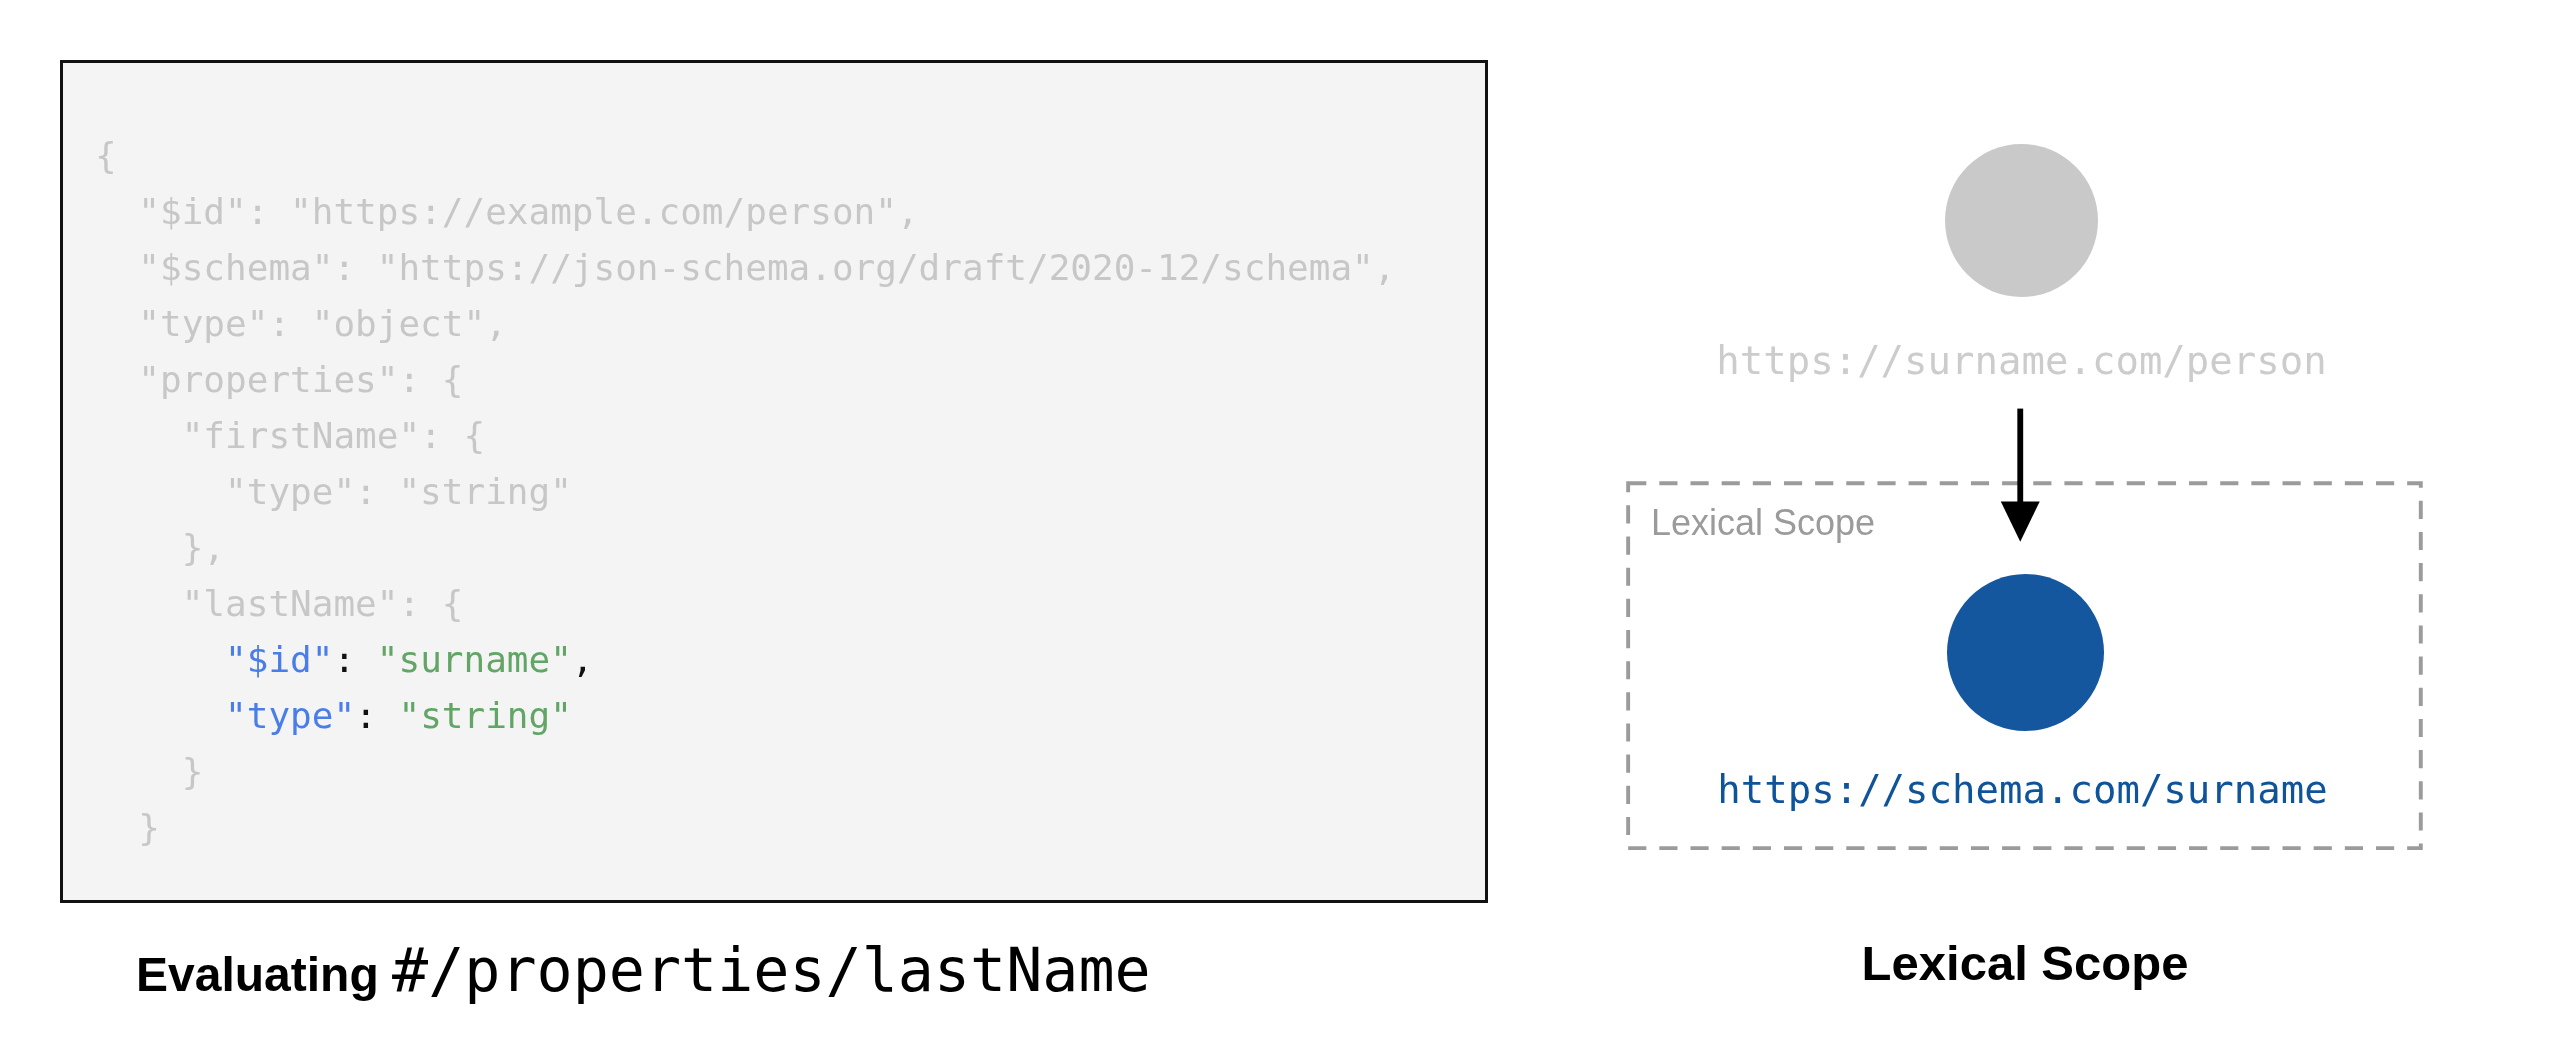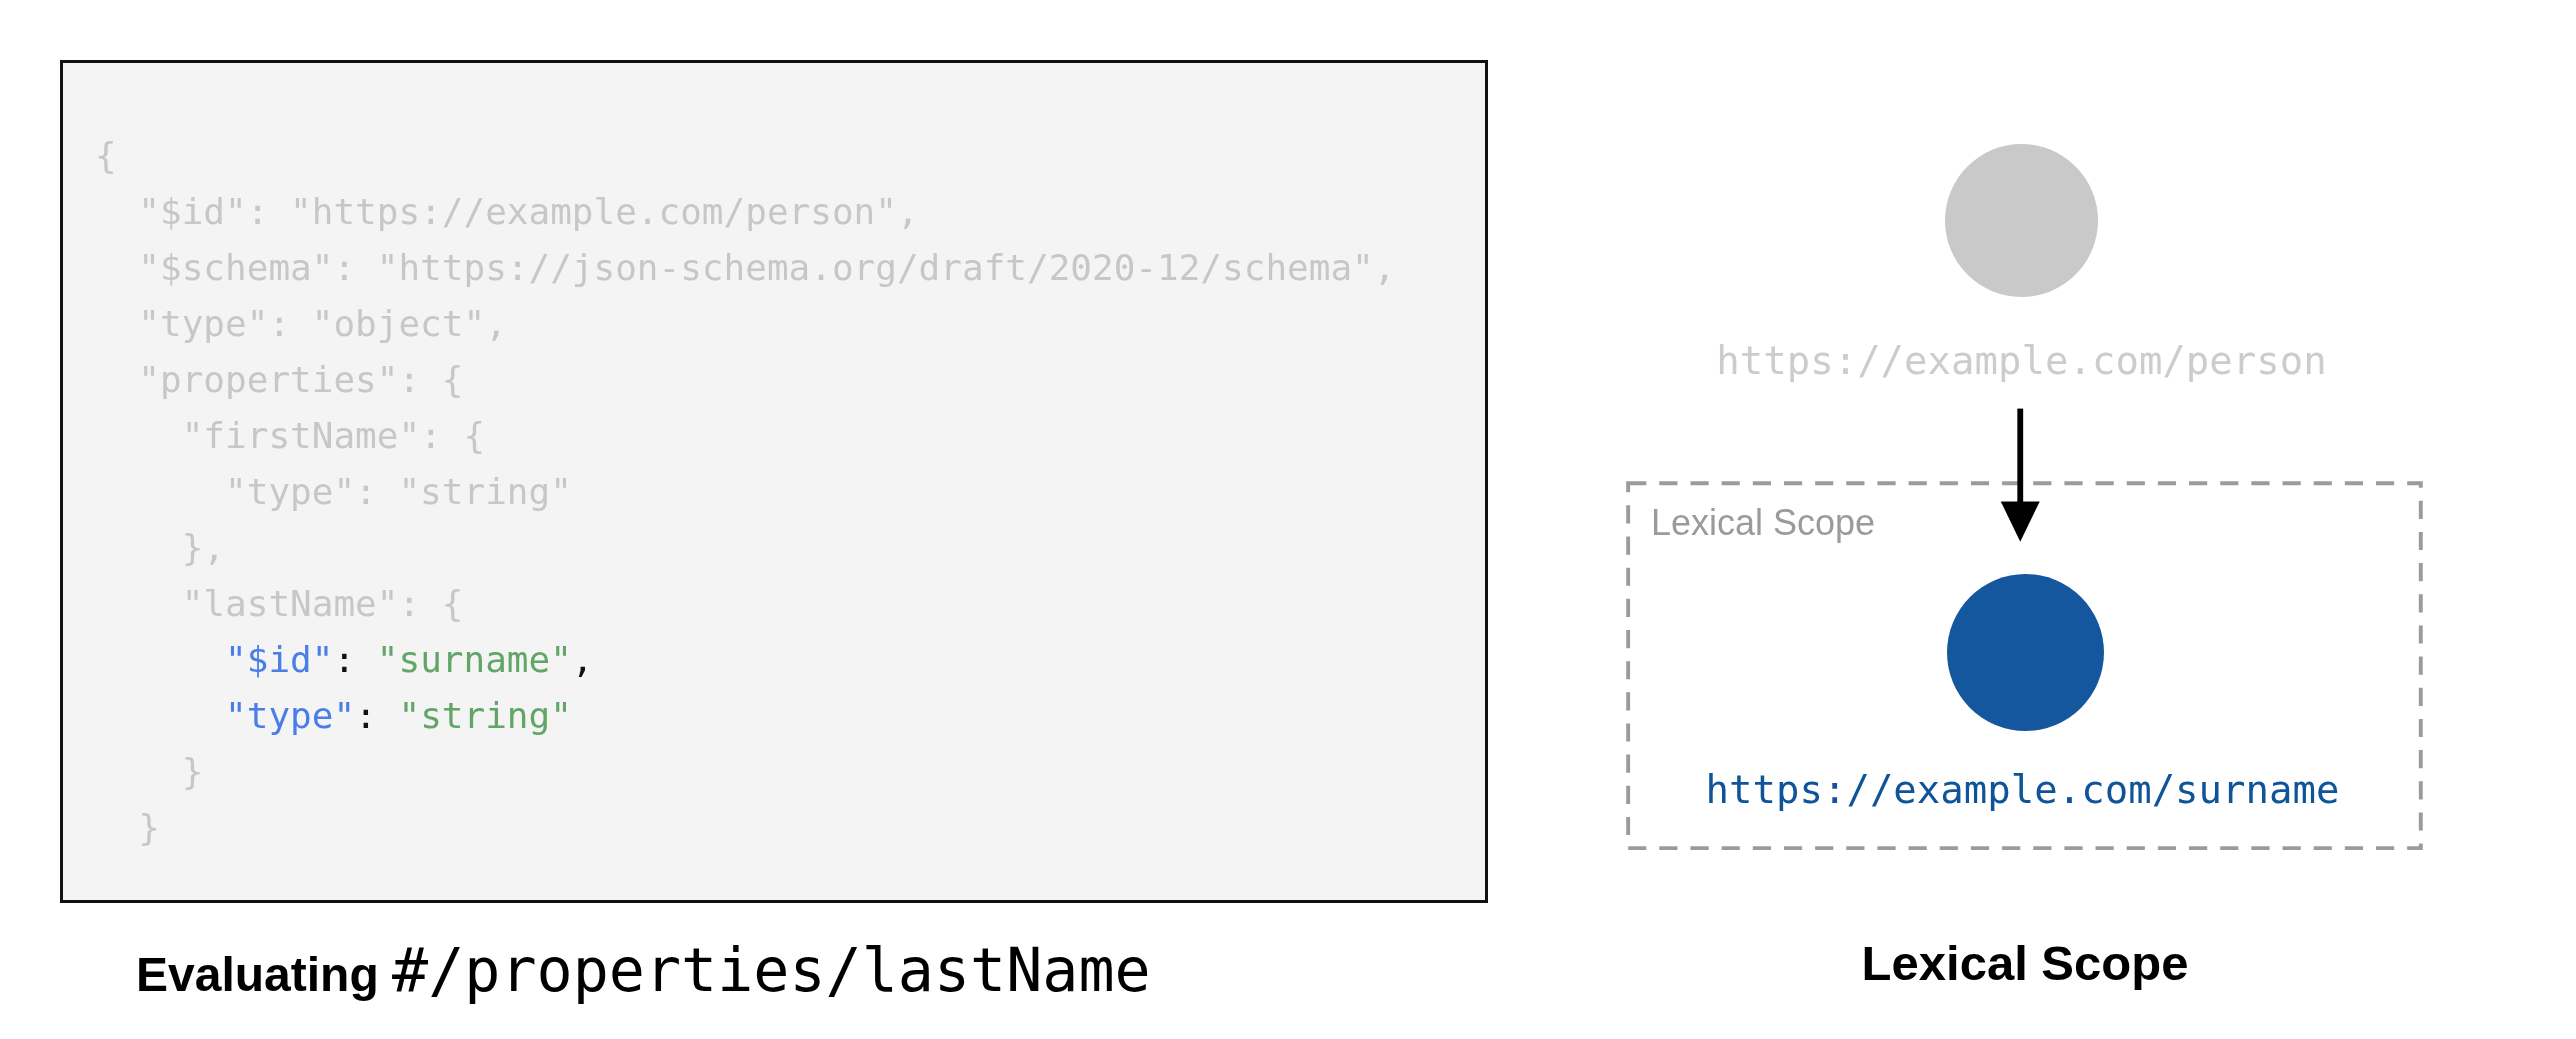--- a/index.html
+++ b/index.html
@@ -114,33 +114,33 @@
   <div class="code-panel">
     <pre class="code-block"><div class="code-line"><span class="tok-muted">{</span></div><div class="code-line"><span class="tok-muted">  "$id": "https://example.com/person",</span></div><div class="code-line"><span class="tok-muted">  "$schema": "https://json-schema.org/draft/2020-12/schema",</span></div><div class="code-line"><span class="tok-muted">  "type": "object",</span></div><div class="code-line"><span class="tok-muted">  "properties": {</span></div><div class="code-line"><span class="tok-muted">    "firstName": {</span></div><div class="code-line"><span class="tok-muted">      "type": "string"</span></div><div class="code-line"><span class="tok-muted">    },</span></div><div class="code-line"><span class="tok-muted">    "lastName": {</span></div><div class="code-line"><span class="tok-muted">      </span><span class="tok-blue">"$id"</span><span class="tok-dark">: </span><span class="tok-green">"surname"</span><span class="tok-dark">,</span></div><div class="code-line"><span class="tok-muted">      </span><span class="tok-blue">"type"</span><span class="tok-dark">: </span><span class="tok-green">"string"</span></div><div class="code-line"><span class="tok-muted">    }</span></div><div class="code-line"><span class="tok-muted">  }</span></div><div class="code-line"></div></pre>
   </div>
 
   <div class="left-caption"><span class="cap-bold">Evaluating</span><span class="cap-bold">&nbsp;</span><span class="cap-mono">#/properties/lastName</span></div>
 
   <div class="diagram">
 
     <div class="node-circle parent-node-circle"></div>
 
-    <div class="uri-text parent-node-uri">https://example.com/person</div>
+    <div class="uri-text parent-node-uri">https://surname.com/person</div>
 
     <svg class="scope-svg" width="929" height="779" viewBox="0 0 1430 1200">
       <rect x="106" y="595" width="1221" height="562" fill="none" stroke="#9b9b9b" stroke-width="6" stroke-dasharray="28 20"></rect>
       <g>
         <line x1="710" y1="480" x2="710" y2="630" stroke="#000000" stroke-width="9"></line>
         <polygon points="680,623 740,623 710,685" fill="#000000"></polygon>
       </g>
     </svg>
 
     <div class="scope-label">Lexical Scope</div>
 
     <div class="node-circle child-node-circle"></div>
 
-    <div class="uri-text child-node-uri">https://example.com/surname</div>
+    <div class="uri-text child-node-uri">https://schema.com/surname</div>
 
     <div class="right-caption">Lexical Scope</div>
   </div>
 
 </div>
 
 
 </body></html>

